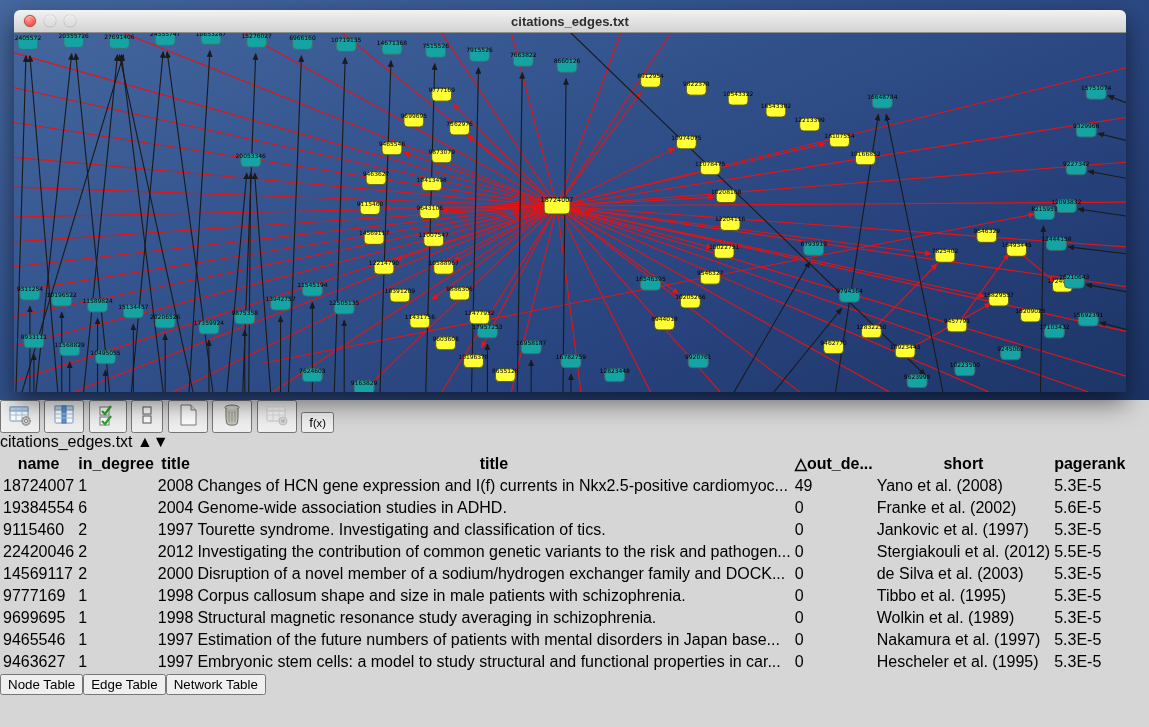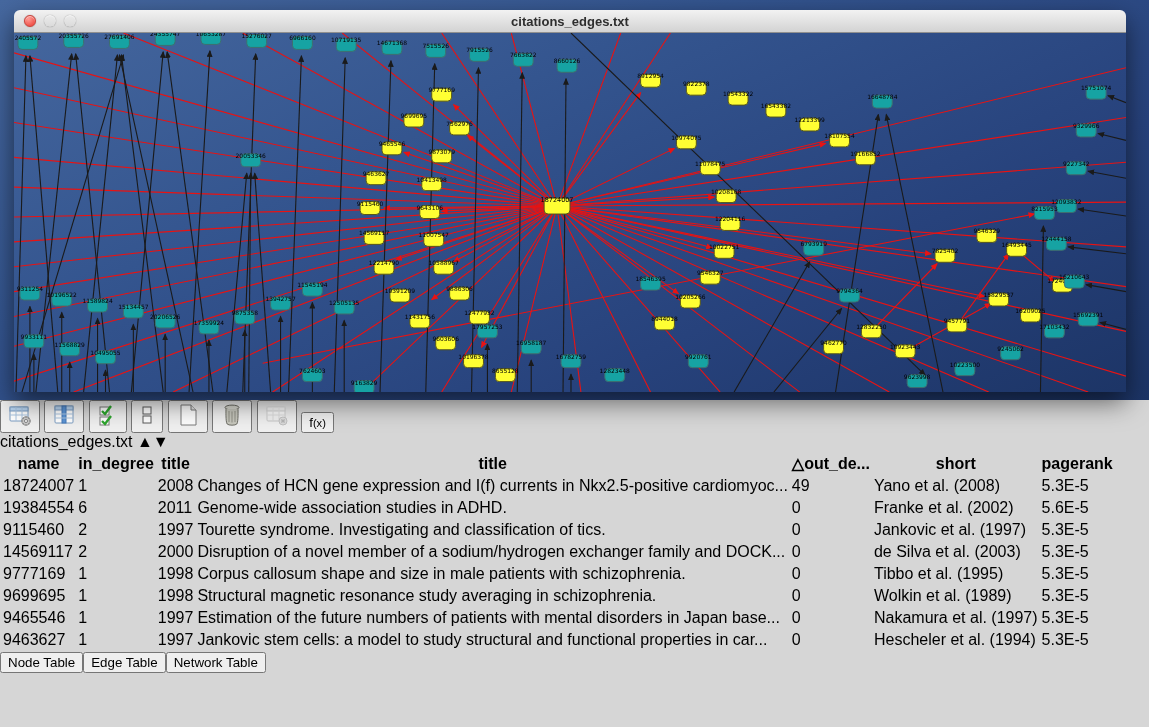--- a/index.html
+++ b/index.html
@@ -687,36 +687,45 @@
             <td class="c1">1</td>
             <td class="c2">2008</td>
             <td class="c3">Changes of HCN gene expression and I(f) currents in Nkx2.5-positive cardiomyoc...</td>
             <td class="c4">49</td>
             <td class="c5">Yano et al. (2008)</td>
             <td class="c6">5.3E-5</td>
           </tr>
           <tr>
             <td class="c0">19384554</td>
             <td class="c1">6</td>
-            <td class="c2">2011</td>
+            <td class="c2">2004</td>
             <td class="c3">Genome-wide association studies in ADHD.</td>
             <td class="c4">0</td>
             <td class="c5">Franke et al. (2002)</td>
             <td class="c6">5.6E-5</td>
           </tr>
           <tr>
             <td class="c0">9115460</td>
             <td class="c1">2</td>
             <td class="c2">1997</td>
             <td class="c3">Tourette syndrome. Investigating and classification of tics.</td>
             <td class="c4">0</td>
             <td class="c5">Jankovic et al. (1997)</td>
             <td class="c6">5.3E-5</td>
           </tr>
           <tr>
+            <td class="c0">22420046</td>
+            <td class="c1">2</td>
+            <td class="c2">2012</td>
+            <td class="c3">Investigating the contribution of common genetic variants to the risk and pathogen...</td>
+            <td class="c4">0</td>
+            <td class="c5">Stergiakouli et al. (2012)</td>
+            <td class="c6">5.5E-5</td>
+          </tr>
+          <tr>
             <td class="c0">14569117</td>
             <td class="c1">2</td>
             <td class="c2">2000</td>
             <td class="c3">Disruption of a novel member of a sodium/hydrogen exchanger family and DOCK...</td>
             <td class="c4">0</td>
             <td class="c5">de Silva et al. (2003)</td>
             <td class="c6">5.3E-5</td>
           </tr>
           <tr>
             <td class="c0">9777169</td>
@@ -742,23 +751,23 @@
             <td class="c2">1997</td>
             <td class="c3">Estimation of the future numbers of patients with mental disorders in Japan base...</td>
             <td class="c4">0</td>
             <td class="c5">Nakamura et al. (1997)</td>
             <td class="c6">5.3E-5</td>
           </tr>
           <tr>
             <td class="c0">9463627</td>
             <td class="c1">1</td>
             <td class="c2">1997</td>
-            <td class="c3">Jankovic stem cells: a model to study structural and functional properties in car...</td>
+            <td class="c3">Embryonic stem cells: a model to study structural and functional properties in car...</td>
             <td class="c4">0</td>
-            <td class="c5">Hescheler et al. (1994)</td>
+            <td class="c5">Hescheler et al. (1995)</td>
             <td class="c6">5.3E-5</td>
           </tr>
         </tbody>
     </table>
     <div class="vscroll">
         <div class="vthumb"></div>
       </div>
   </div>
 
   <div class="tabs-row">

